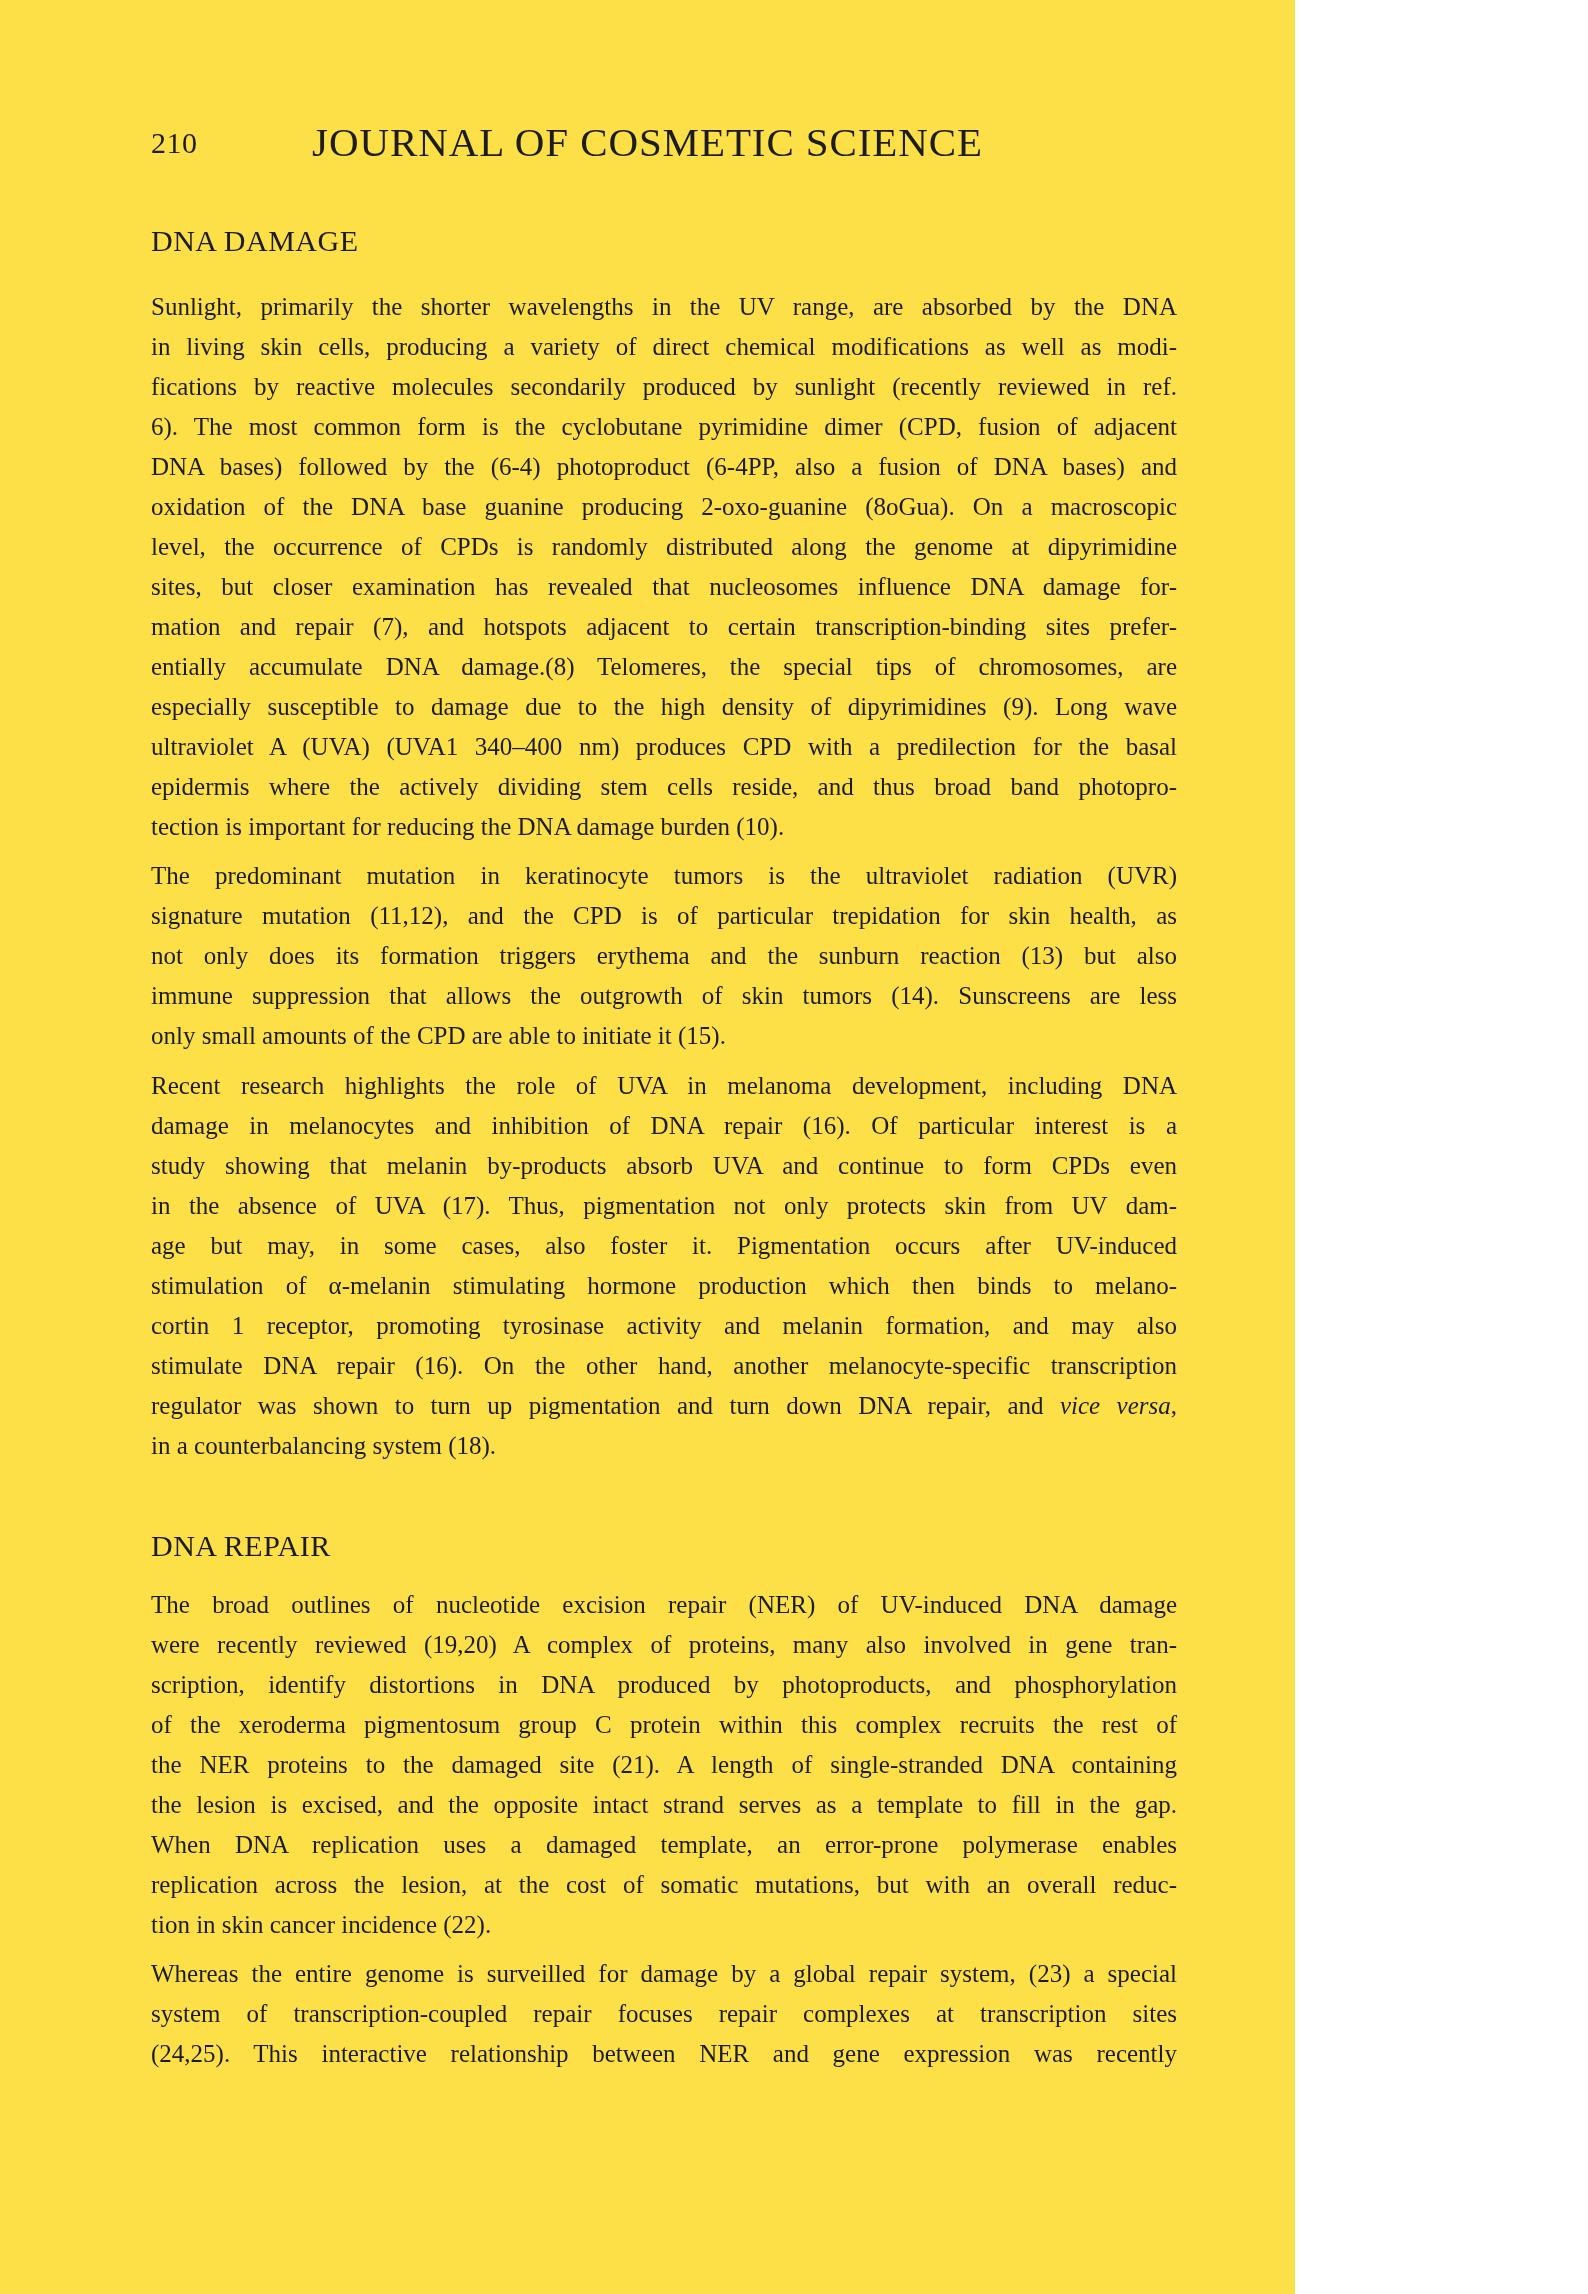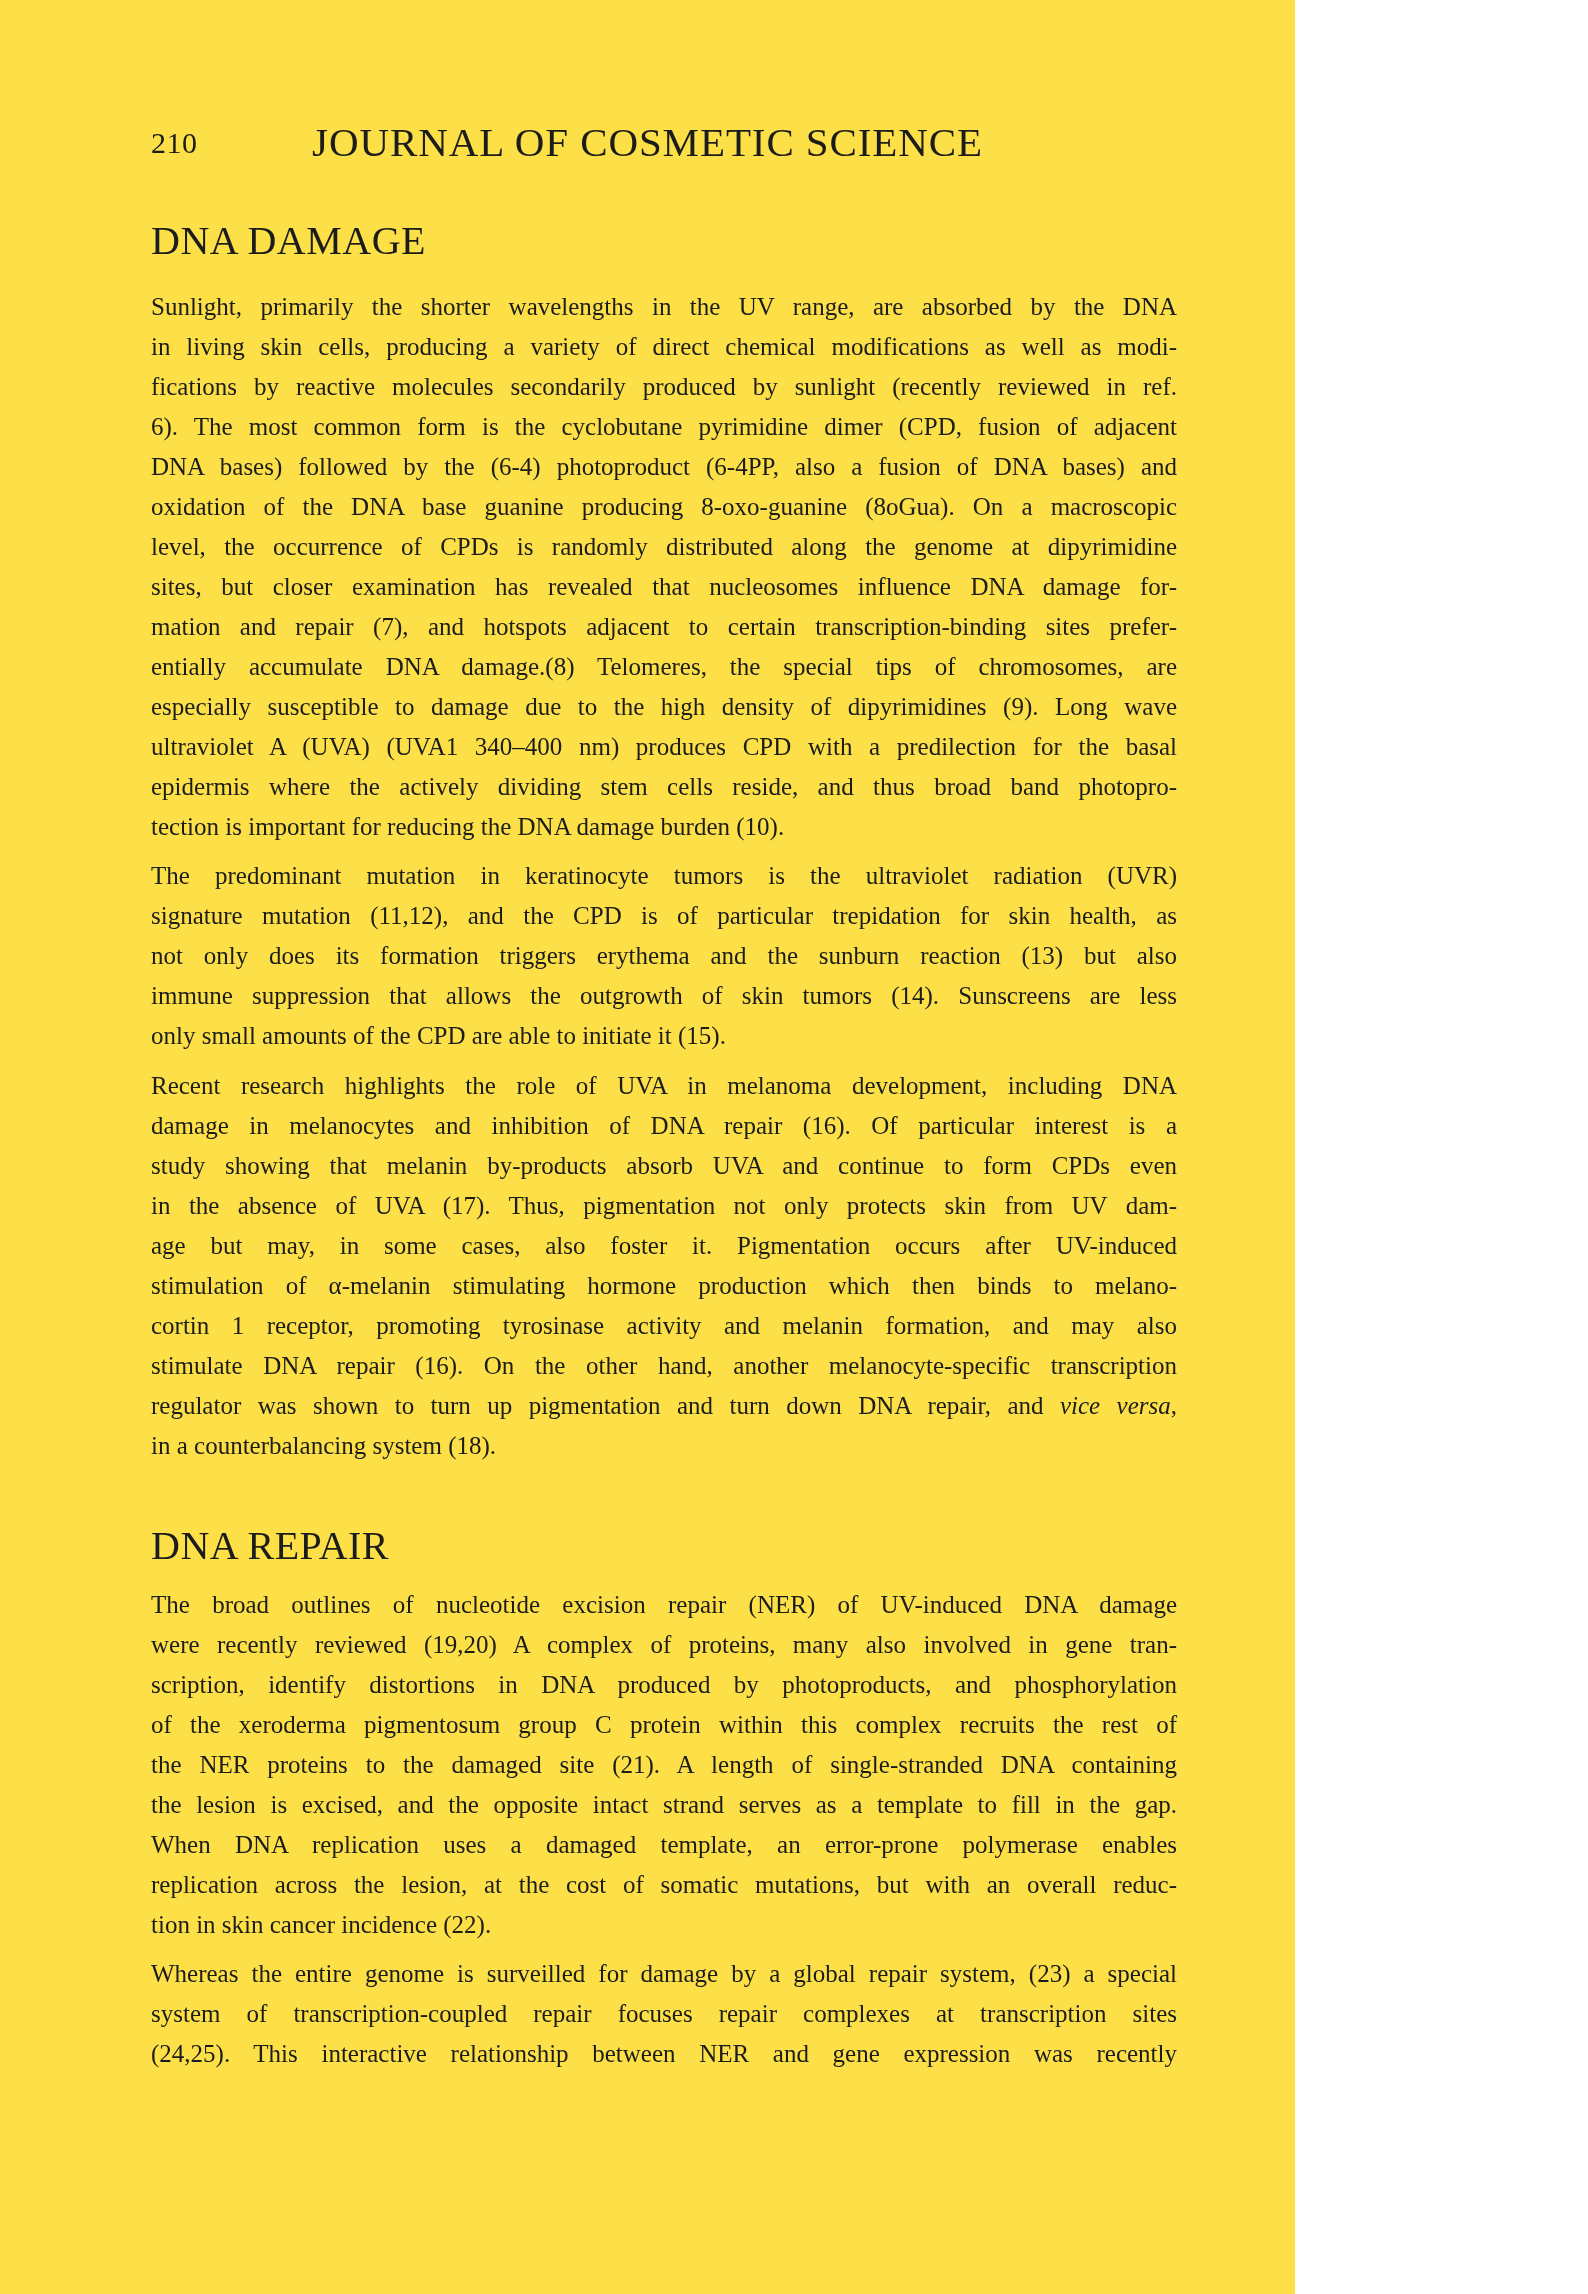--- a/index.html
+++ b/index.html
@@ -32,21 +32,21 @@
   .journal {
     text-align: center;
     font-size: 41px;
     letter-spacing: 0.9px;
     white-space: nowrap;
   }
   .content {
     margin: 0 118px 0 151px;
   }
   h2.section-heading {
-    font-size: 40px;
+    font-size: 30px;
     font-weight: normal;
     letter-spacing: 0.5px;
     line-height: 40px;
     margin: 58px 0 26px 0;
   }
   section.doc-section + section.doc-section h2.section-heading {
     margin-top: 60px;
     margin-bottom: 19px;
   }
   .para {
@@ -72,21 +72,21 @@
   </header>
   <main class="content">
       <section class="doc-section">
         <h2 class="section-heading">DNA DAMAGE</h2>
         <div class="para">
           <div class="line j">Sunlight, primarily the shorter wavelengths in the UV range, are absorbed by the DNA</div>
           <div class="line j">in living skin cells, producing a variety of direct chemical modifications as well as modi-</div>
           <div class="line j">fications by reactive molecules secondarily produced by sunlight (recently reviewed in ref.</div>
           <div class="line j">6). The most common form is the cyclobutane pyrimidine dimer (CPD, fusion of adjacent</div>
           <div class="line j">DNA bases) followed by the (6-4) photoproduct (6-4PP, also a fusion of DNA bases) and</div>
-          <div class="line j">oxidation of the DNA base guanine producing 8-oxo-guanine (8oGua). On a macroscopic</div>
+          <div class="line j">oxidation of the DNA base guanine producing 2-oxo-guanine (8oGua). On a macroscopic</div>
           <div class="line j">level, the occurrence of CPDs is randomly distributed along the genome at dipyrimidine</div>
           <div class="line j">sites, but closer examination has revealed that nucleosomes influence DNA damage for-</div>
           <div class="line j">mation and repair (7), and hotspots adjacent to certain transcription-binding sites prefer-</div>
           <div class="line j">entially accumulate DNA damage.(8) Telomeres, the special tips of chromosomes, are</div>
           <div class="line j">especially susceptible to damage due to the high density of dipyrimidines (9). Long wave</div>
           <div class="line j">ultraviolet A (UVA) (UVA1 340–400 nm) produces CPD with a predilection for the basal</div>
           <div class="line j">epidermis where the actively dividing stem cells reside, and thus broad band photopro-</div>
           <div class="line">tection is important for reducing the DNA damage burden (10).</div>
         </div>
         <div class="para">

